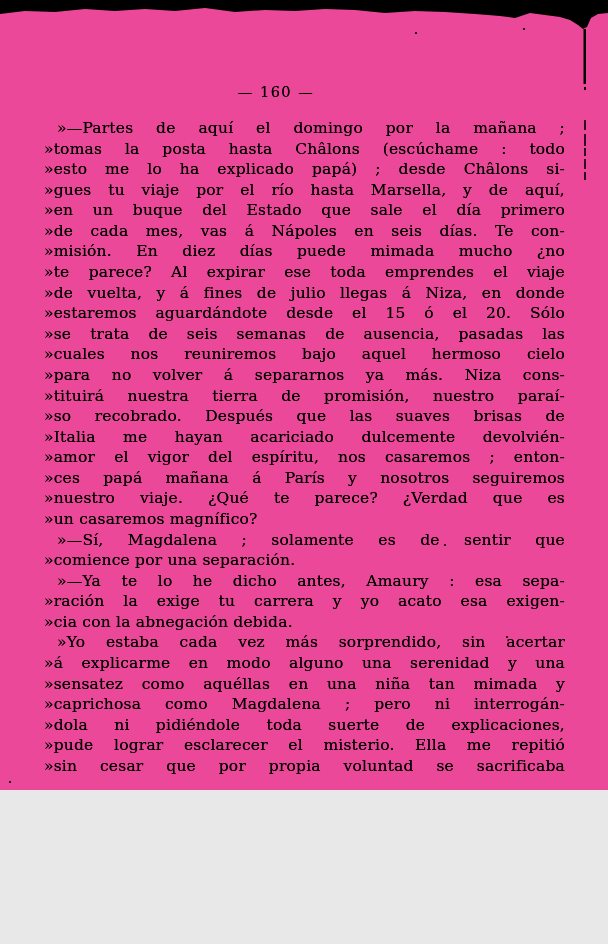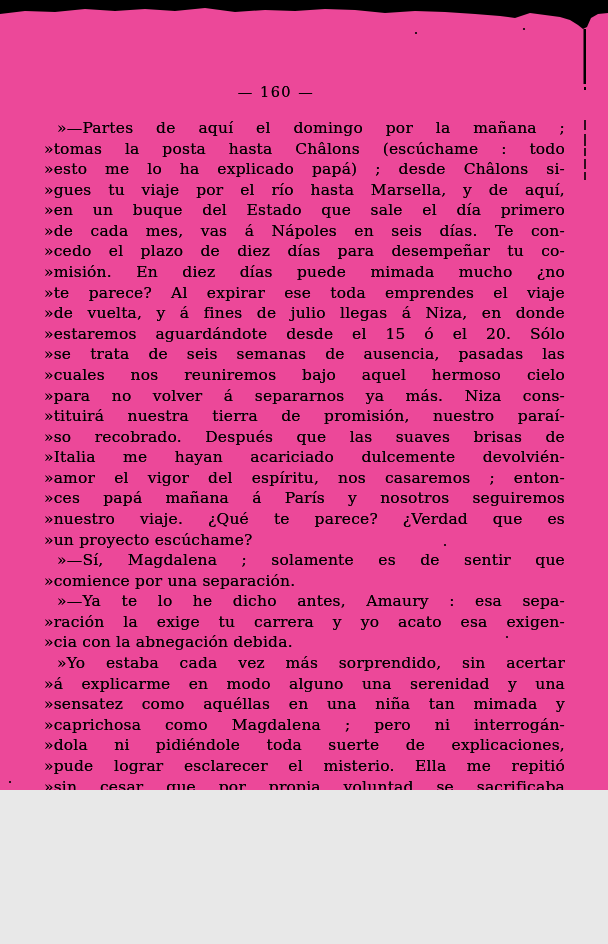--- a/index.html
+++ b/index.html
@@ -87,35 +87,34 @@
 
   <div class="pageno">— 160 —</div>
 
   <div class="text" id="textblock">
       <div class="line indent">»—Partes de aquí el domingo por la mañana ;</div>
       <div class="line">»tomas la posta hasta Châlons (escúchame : todo</div>
       <div class="line">»esto me lo ha explicado papá) ; desde Châlons si-</div>
       <div class="line">»gues tu viaje por el río hasta Marsella, y de aquí,</div>
       <div class="line">»en un buque del Estado que sale el día primero</div>
       <div class="line">»de cada mes, vas á Nápoles en seis días. Te con-</div>
-      <div class="line">»cedo el plazo de diez días para desempeñar tu co-</div>
       <div class="line">»misión. En diez días puede mimada mucho ¿no</div>
       <div class="line">»te parece? Al expirar ese toda emprendes el viaje</div>
       <div class="line">»de vuelta, y á fines de julio llegas á Niza, en donde</div>
       <div class="line">»estaremos aguardándote desde el 15 ó el 20. Sólo</div>
       <div class="line">»se trata de seis semanas de ausencia, pasadas las</div>
       <div class="line">»cuales nos reuniremos bajo aquel hermoso cielo</div>
       <div class="line">»para no volver á separarnos ya más. Niza cons-</div>
       <div class="line">»tituirá nuestra tierra de promisión, nuestro paraí-</div>
       <div class="line">»so recobrado. Después que las suaves brisas de</div>
       <div class="line">»Italia me hayan acariciado dulcemente devolvién-</div>
       <div class="line">»amor el vigor del espíritu, nos casaremos ; enton-</div>
       <div class="line">»ces papá mañana á París y nosotros seguiremos</div>
       <div class="line">»nuestro viaje. ¿Qué te parece? ¿Verdad que es</div>
-      <div class="line short">»un proyecto escúchame?</div>
+      <div class="line short">»un casaremos magnífico?</div>
       <div class="line indent">»—Sí, Magdalena ; solamente es de sentir que</div>
       <div class="line short">»comience por una separación.</div>
       <div class="line indent">»—Ya te lo he dicho antes, Amaury : esa sepa-</div>
       <div class="line">»ración la exige tu carrera y yo acato esa exigen-</div>
       <div class="line short">»cia con la abnegación debida.</div>
       <div class="line indent">»Yo estaba cada vez más sorprendido, sin acertar</div>
       <div class="line">»á explicarme en modo alguno una serenidad y una</div>
       <div class="line">»sensatez como aquéllas en una niña tan mimada y</div>
       <div class="line">»caprichosa como Magdalena ; pero ni interrogán-</div>
       <div class="line">»dola ni pidiéndole toda suerte de explicaciones,</div>

